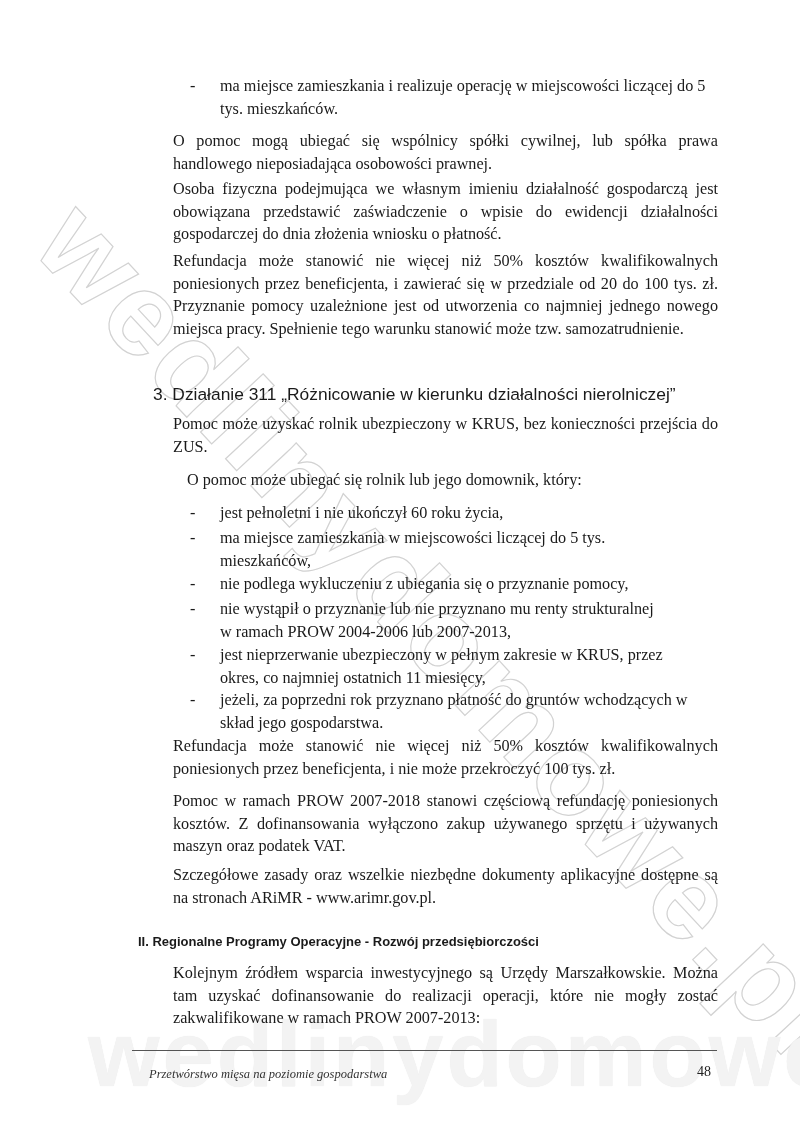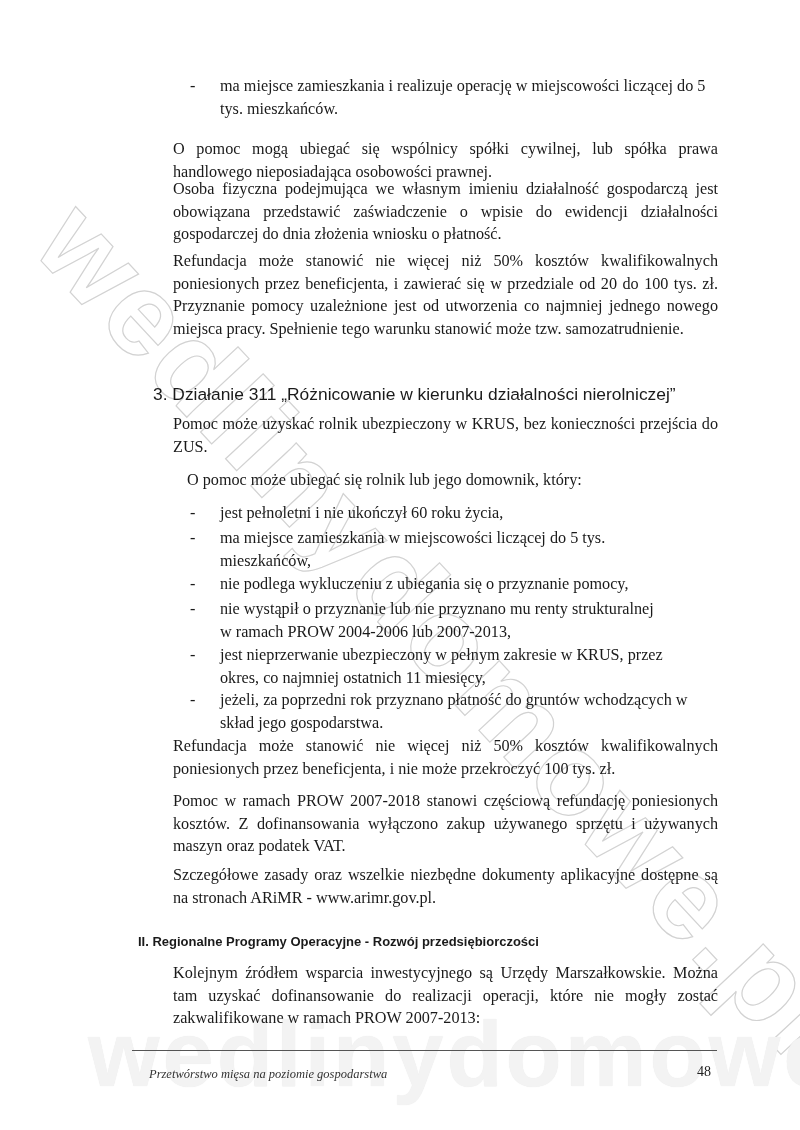--- a/index.html
+++ b/index.html
@@ -25,21 +25,21 @@
 <div class="watermark wm-diag">wedlinydomowe.pl</div>
 <div class="watermark wm-bottom">wedlinydomowe.pl</div>
 
 <div class="content">
 
   <div class="bullet" style="top:75px;">
     <span class="dash">-</span>
     <span class="btext">ma miejsce zamieszkania i realizuje operację w miejscowości liczącej do 5 tys. mieszkańców.</span>
   </div>
 
-  <p class="p" style="top:130px;margin-top:8px;">O pomoc mogą ubiegać się wspólnicy spółki cywilnej, lub spółka prawa handlowego nieposiadająca osobowości prawnej.</p>
+  <p class="p" style="top:130px;">O pomoc mogą ubiegać się wspólnicy spółki cywilnej, lub spółka prawa handlowego nieposiadająca osobowości prawnej.</p>
   <p class="p" style="top:178px;">Osoba fizyczna podejmująca we własnym imieniu działalność gospodarczą jest obowiązana przedstawić zaświadczenie o wpisie do ewidencji działalności gospodarczej do dnia złożenia wniosku o płatność.</p>
   <p class="p" style="top:250px;">Refundacja może stanowić nie więcej niż 50% kosztów kwalifikowalnych poniesionych przez beneficjenta, i zawierać się w przedziale od 20 do 100 tys. zł. Przyznanie pomocy uzależnione jest od utworzenia co najmniej jednego nowego miejsca pracy. Spełnienie tego warunku stanowić może tzw. samozatrudnienie.</p>
 
   <h3 class="h3" style="top:384px;">3. Działanie 311 „Różnicowanie w kierunku działalności nierolniczej”</h3>
 
   <p class="p italic" style="top:413px;">Pomoc może uzyskać rolnik ubezpieczony w KRUS, bez konieczności przejścia do ZUS.</p>
   <p class="p" style="top:469px; left:187px; width:531px;">O pomoc może ubiegać się rolnik lub jego domownik, który:</p>
 
   <div class="bullet" style="top:502px;">
     <span class="dash">-</span>

